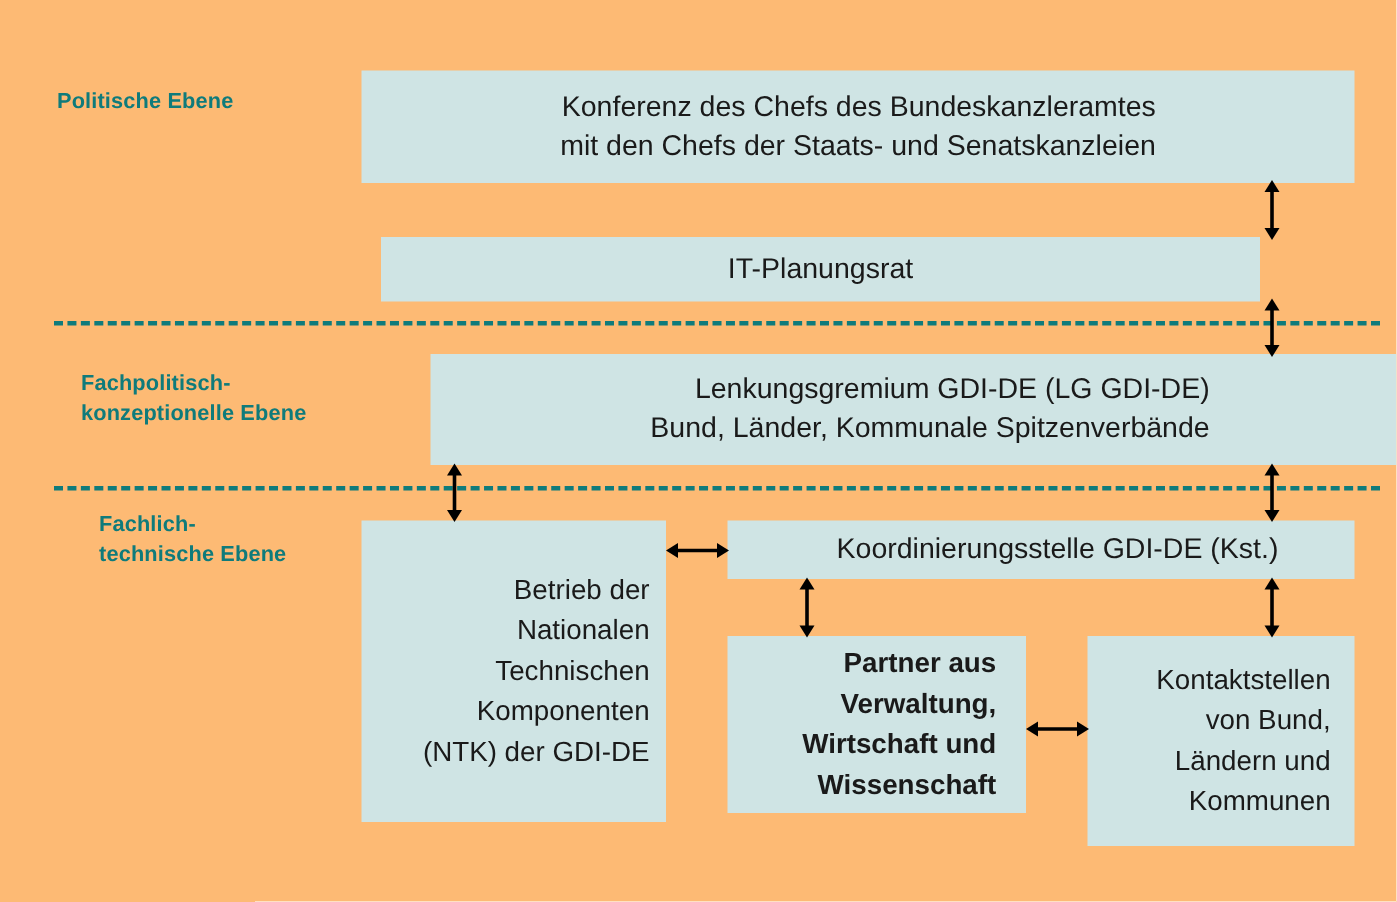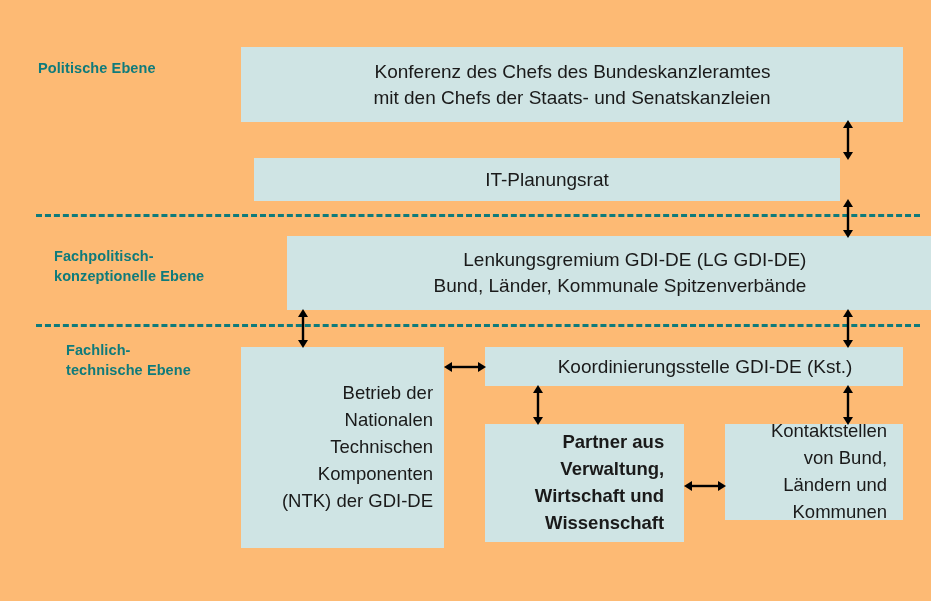--- a/index.html
+++ b/index.html
@@ -93,21 +93,21 @@
 Komponenten
 (NTK) der GDI-DE</div>
 
   <div class="box" style="left:485px; top:347px; width:418px; height:39px;padding-left:28px;">Koordinierungsstelle GDI-DE (Kst.)</div>
 
   <div class="box small" style="left:485px; top:424px; width:199px; height:118px;font-weight:bold;">Partner aus
 Verwaltung,
 Wirtschaft und
 Wissenschaft</div>
 
-  <div class="box small" style="left:725px; top:424px; width:178px; height:96px;">Kontaktstellen
+  <div class="box small" style="left:725px; top:424px; width:178px; height:140px;">Kontaktstellen
 von Bund,
 Ländern und
 Kommunen</div>
 
   <div class="arrow" style="left:838px; top:120px;">
     <svg width="20" height="40" viewBox="0 0 20 40">
       <line x1="10" y1="5" x2="10" y2="35" stroke="#000000" stroke-width="2.4"></line>
       <polygon points="10,0 5,8 15,8" fill="#000000"></polygon>
       <polygon points="10,40 5,32 15,32" fill="#000000"></polygon>
     </svg>

